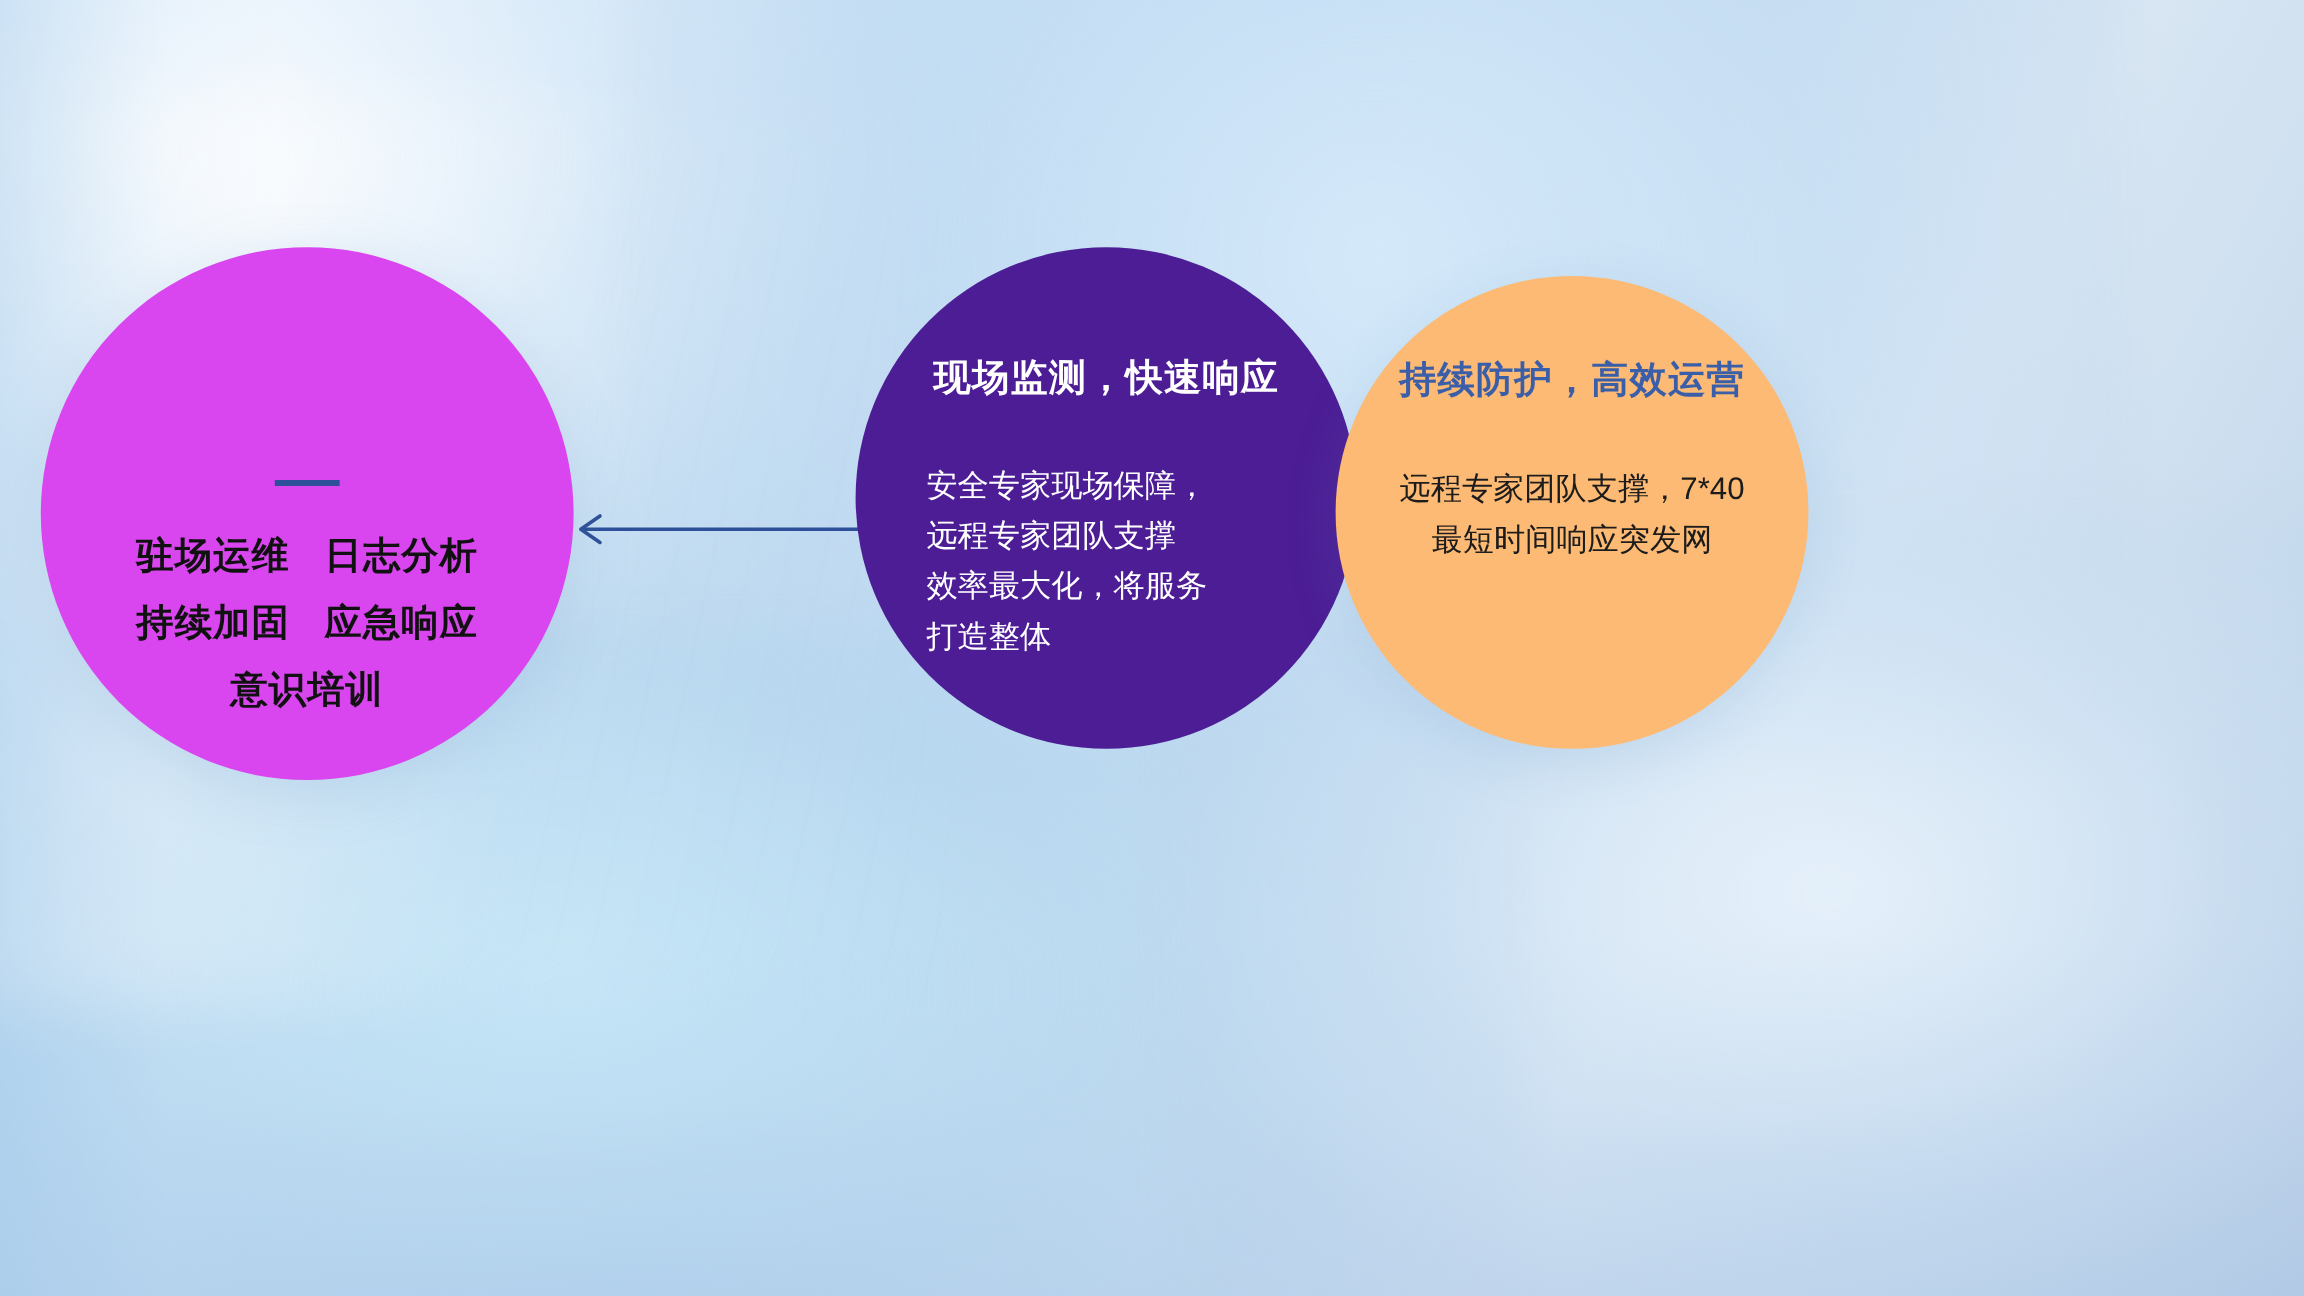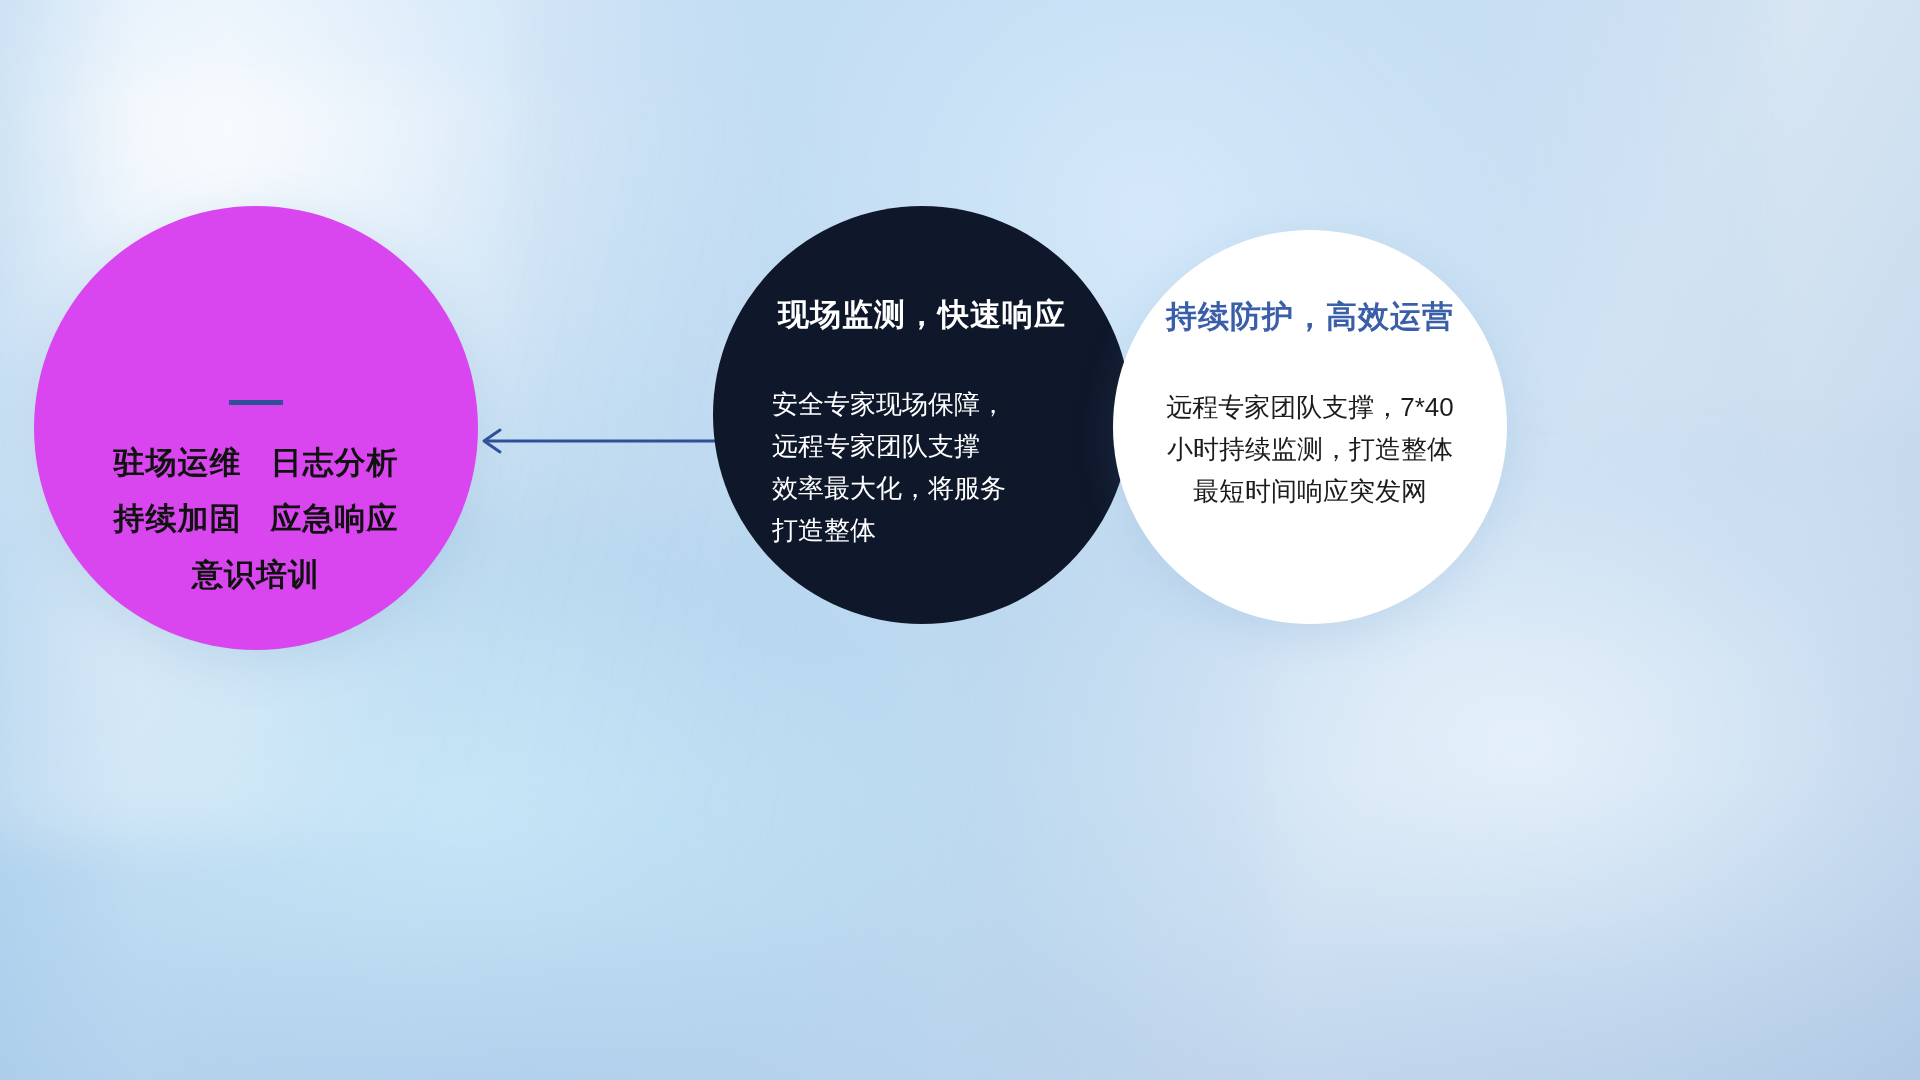--- a/index.html
+++ b/index.html
@@ -155,21 +155,21 @@
     letter-spacing: 1px;
     line-height: 56px;
     white-space: pre;
   }
 
   .circle-mid {
     left: 713px;
     top: 206px;
     width: 418px;
     height: 418px;
-    background: #0f172a;
+    background: #4c1d95;
     display: flex;
     flex-direction: column;
     align-items: center;
     overflow: hidden;
   }
   .mid-title {
     margin-top: 88px;
     font-size: 31px;
     font-weight: bold;
     color: #ffffff;
@@ -183,21 +183,21 @@
     font-size: 26px;
     line-height: 42px;
     color: #ffffff;
   }
 
   .circle-right {
     left: 1113px;
     top: 230px;
     width: 394px;
     height: 394px;
-    background: #ffffff;
+    background: #fdba74;
     box-shadow: 0 10px 44px rgba(96,140,190,0.16);
     display: flex;
     flex-direction: column;
     align-items: center;
   }
   .right-title {
     margin-top: 66px;
     font-size: 31px;
     font-weight: bold;
     color: #3a5fa8;
@@ -243,21 +243,20 @@
       <div class="nowrap">远程专家团队支撑</div>
       <div class="nowrap">效率最大化，将服务</div>
       <div class="nowrap">打造整体</div>
     </div>
   </div>
 
   <div class="circle circle-right">
     <div class="right-title">持续防护，高效运营</div>
     <div class="right-body">
       <div class="nowrap">远程专家团队支撑，7*40</div>
-      <div class="nowrap">小时持续监测，打造整体</div>
       <div class="nowrap">最短时间响应突发网</div>
     </div>
   </div>
 
   <div class="circle circle-left">
     <div class="left-dash"></div>
     <div class="left-lines">
       <div class="left-line">驻场运维   日志分析</div>
       <div class="left-line">持续加固   应急响应</div>
       <div class="left-line">意识培训</div>

